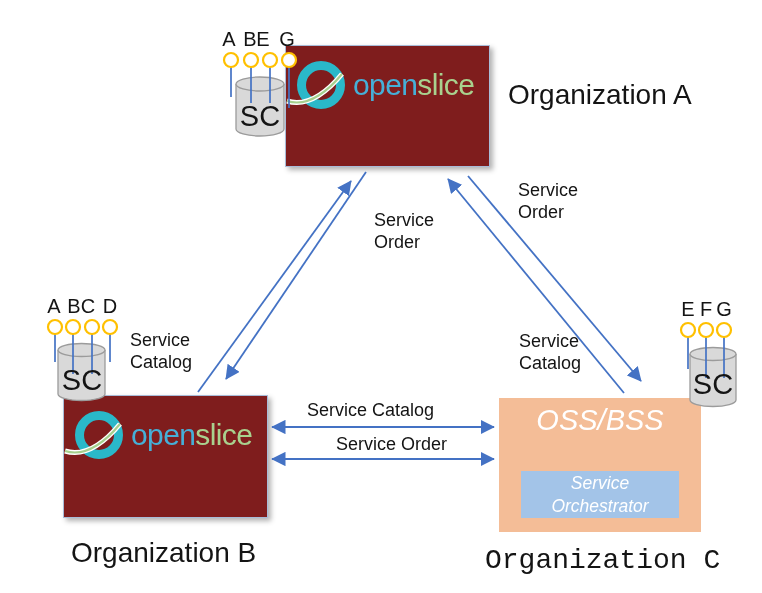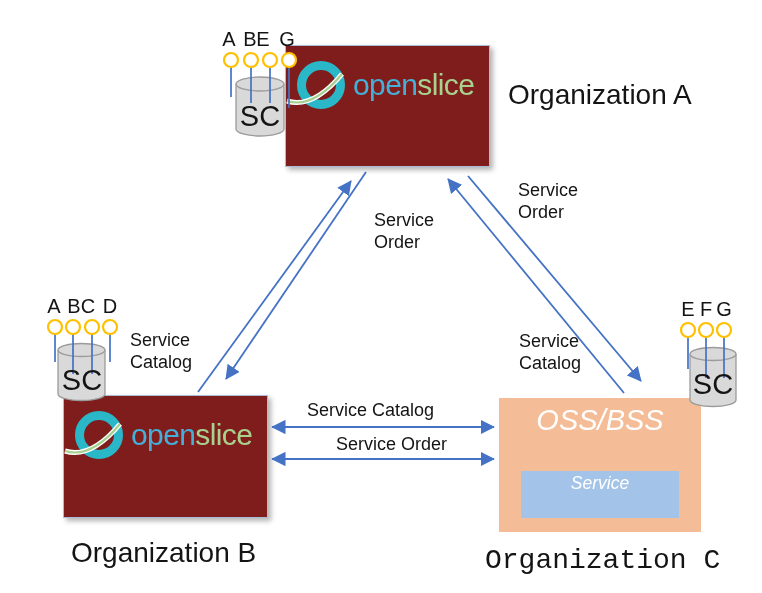--- a/index.html
+++ b/index.html
@@ -65,20 +65,21 @@
         <path d="M -10 40 Q 16 48 45 13" fill="none" stroke="#A5CF8C" stroke-width="2.2"></path>
       </svg>
       <div class="logo-text"><span class="lt-open">open</span><span class="lt-slice">slice</span></div>
     </div>
   </div>
 
   <div id="box-c">
     <div class="ossbss-title">OSS/BSS</div>
     <div class="orch-box">
       <span>Service</span>
+      <span>Orchestrator</span>
     </div>
   </div>
 
   <div class="org-label" style="left:508px;top:79px;">Organization A</div>
   <div class="org-label" style="left:71px;top:537px;">Organization B</div>
   <div class="org-label" style="left:485px;top:545px;font-family:Liberation Mono, monospace;">Organization C</div>
 
   <div class="edge-label" style="left:374px;top:210px;">
     <span>Service</span>
     <span>Order</span>

